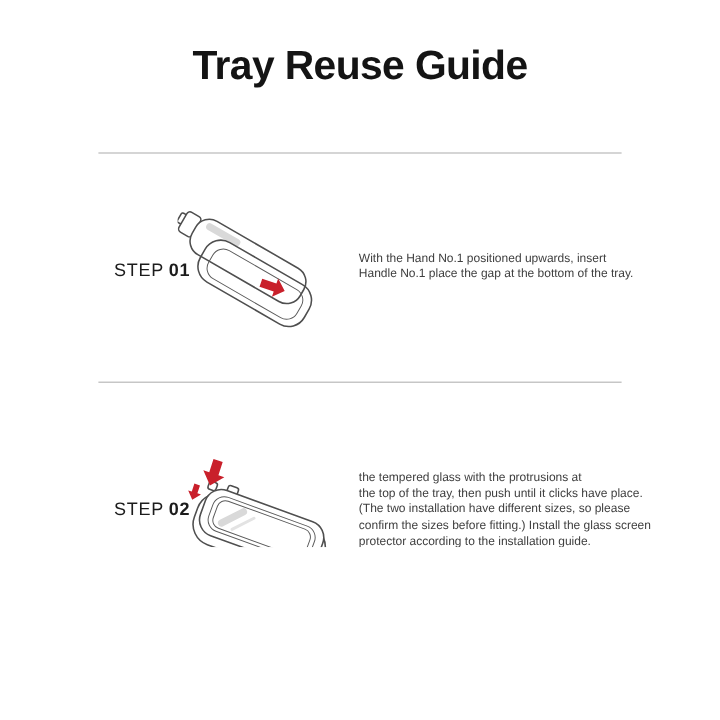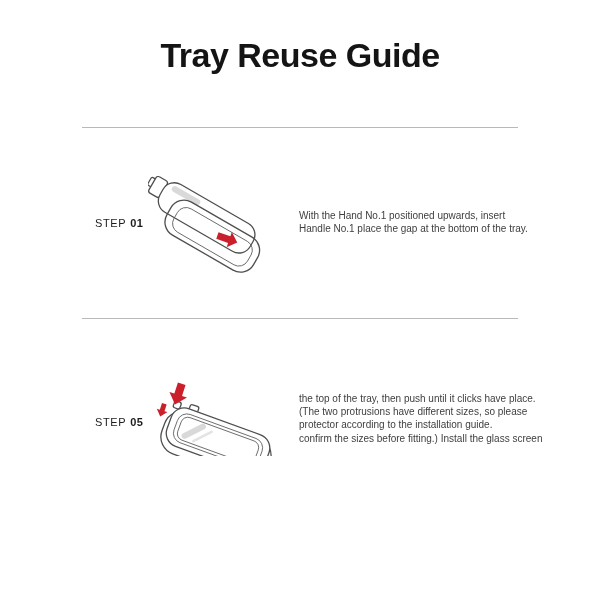--- a/index.html
+++ b/index.html
@@ -9,21 +9,21 @@
   }
   .title{
     position:absolute;top:36px;left:0;width:600px;margin:0;
     text-align:center;font-size:34px;font-weight:800;letter-spacing:-0.5px;
     color:#141414;
   }
   .divider{position:absolute;left:82px;width:436px;height:1px;background:#b9b9b9;}
   .d1{top:127px;}
   .d2{top:318px;}
   .d3{top:538px;}
-  .step-label{position:absolute;font-size:11px;letter-spacing:0.6px;color:#1c1c1c;white-space:nowrap;}
+  .step-label{position:absolute;font-size:15px;letter-spacing:0.6px;color:#1c1c1c;white-space:nowrap;}
   .step-label b{font-weight:800;margin-left:4px;}
   .lbl1{left:95px;top:217px;}
   .lbl2{left:95px;top:416px;}
   .illus{position:absolute;}
   .il1{left:148px;top:166px;}
   .il2{left:146px;top:368px;}
   .step-text{position:absolute;font-size:10px;line-height:13.2px;color:#3e3e3e;white-space:nowrap;}
   .txt1{left:299px;top:209px;}
   .txt2{left:299px;top:392px;}
   .lineart{fill:none;stroke:#4f4f4f;stroke-width:1.3;stroke-linejoin:round;}
@@ -64,21 +64,21 @@
   </svg>
 
   <div class="step-text txt1">
     <div>With the Hand No.1  positioned upwards, insert</div>
     <div>Handle No.1 place the gap at the bottom of the tray.</div>
   </div>
 
   <div class="divider d2"></div>
 
   <div class="step-label lbl2">
-    <span>STEP</span><b>05</b>
+    <span>STEP</span><b>02</b>
   </div>
 
   <svg class="illus il2" width="138" height="116" viewBox="0 0 138 116" aria-hidden="true">
     <g transform="translate(30,36) rotate(20)">
 
       <rect class="filled" x="-4" y="4" width="112" height="44" rx="18"></rect>
 
       <rect class="filled" x="14" y="-5" width="9" height="8" rx="2"></rect>
       <rect class="filled" x="-2" y="-3" width="7" height="7" rx="2"></rect>
 
@@ -90,21 +90,22 @@
     </g>
     <g transform="translate(27,13) rotate(18) scale(1.15)">
       <polygon class="arrow" points="4.5,0 11.5,0 11.5,10 16,10 8,19 0,10 4.5,10"></polygon>
     </g>
     <g transform="translate(13,34) rotate(18) scale(0.7)">
       <polygon class="arrow" points="4.5,0 11.5,0 11.5,10 16,10 8,19 0,10 4.5,10"></polygon>
     </g>
   </svg>
 
   <div class="step-text txt2">
+    <div>the tempered glass with the protrusions at</div>
     <div>the top of the tray, then push until it clicks have place.</div>
-    <div>(The two protrusions have different sizes, so please</div>
+    <div>(The two installation have different sizes, so please</div>
+    <div>confirm the sizes before fitting.) Install the glass screen</div>
     <div>protector according to the installation guide.</div>
-    <div>confirm the sizes before fitting.) Install the glass screen</div>
   </div>
 
   <div class="divider d3"></div>
 
 </div>
 
 </body></html>

